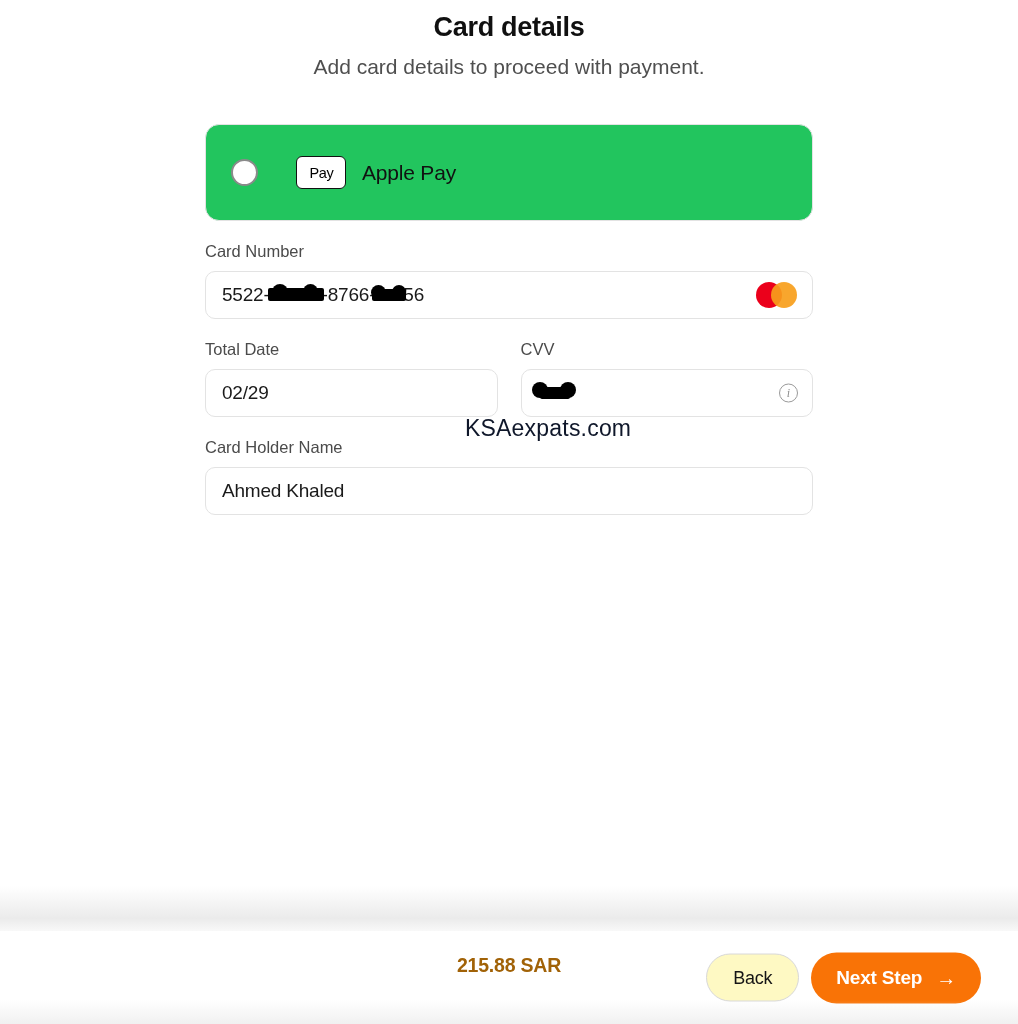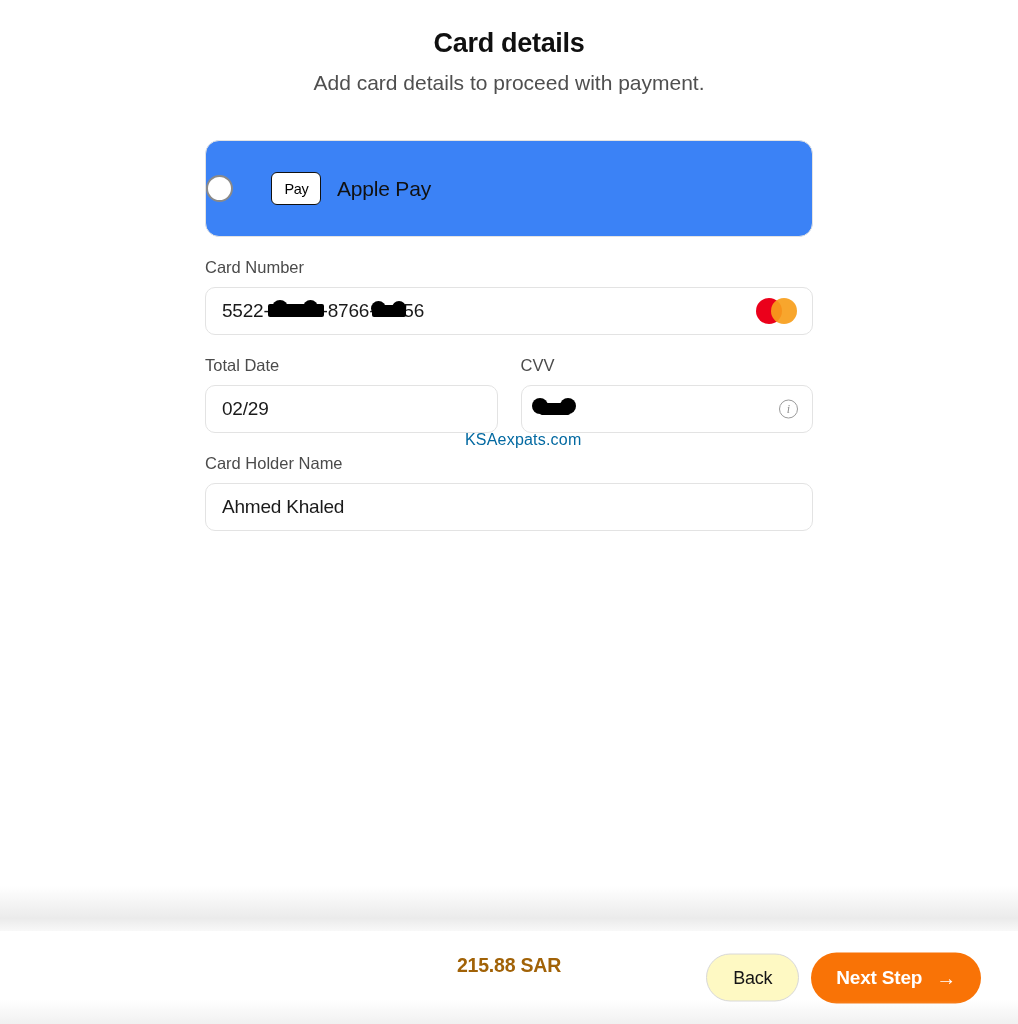--- a/index.html
+++ b/index.html
@@ -18,21 +18,20 @@
     width: 1018px;
     height: 1024px;
     background: #ffffff;
     overflow: hidden;
   }
 
   
   .header {
     padding-top: 10px;
     text-align: center;
-    margin-top: 16px;
   }
   .page-title {
     font-size: 27px;
     font-weight: bold;
     color: #101010;
     letter-spacing: -0.3px;
     line-height: 34px;
   }
   .page-subtitle {
     margin-top: 11px;
@@ -49,21 +48,22 @@
     padding-top: 45px;
   }
 
   
   .wallet-card {
     display: flex;
     align-items: center;
     height: 97px;
     border: 1px solid #e3e3e3;
     border-radius: 14px;
-    background: #3b82f6;
+    background: #22c55e;
+    padding-left: 25px;
   }
   .radio {
     width: 27px;
     height: 27px;
     border: 2px solid #8a8a8a;
     border-radius: 50%;
     background: #fff;
     flex: 0 0 auto;
   }
   .applepay-badge {
@@ -209,22 +209,22 @@
     font-style: italic;
     line-height: 17px;
     text-align: center;
   }
 
   
   .watermark {
     position: absolute;
     left: 260px;
     top: 336px;
-    font-size: 16px;
-    color: #0369a1;
+    font-size: 23px;
+    color: #0f172a;
     letter-spacing: 0.2px;
     pointer-events: none;
     user-select: none;
     white-space: nowrap;
   }
 
   
   .fade {
     position: absolute;
     left: 0; right: 0;

